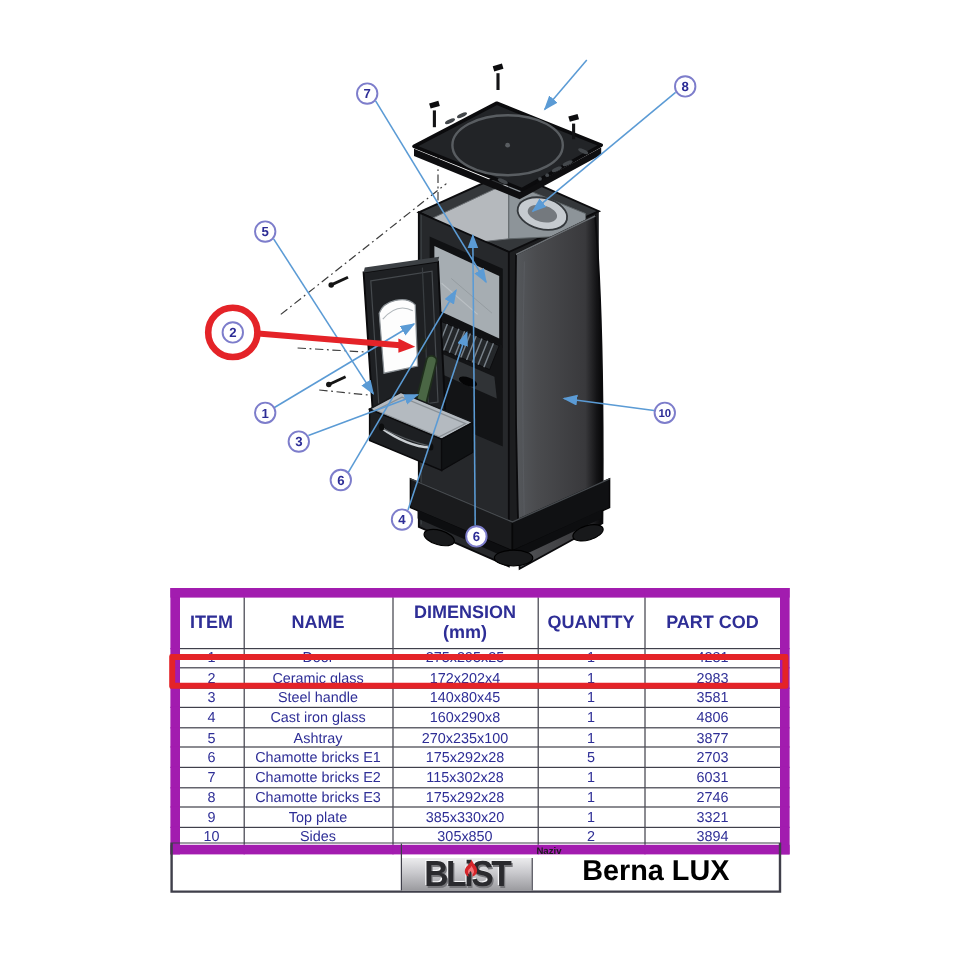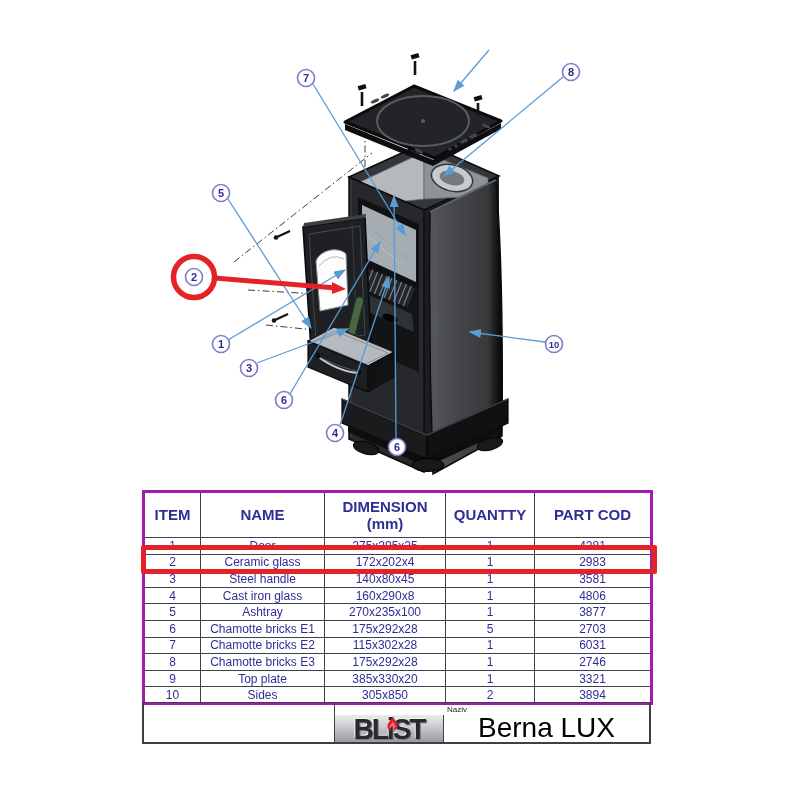--- a/index.html
+++ b/index.html
@@ -10,40 +10,40 @@
   #table-wrap{position:absolute;left:142px;top:490px;width:509px;}
   table.parts{border-collapse:collapse;table-layout:fixed;width:508px;}
   table.parts col.c0{width:57px;}
   table.parts col.c1{width:124px;}
   table.parts col.c2{width:121px;}
   table.parts col.c3{width:89px;}
   table.parts col.c4{width:117px;}
   table.parts th,table.parts td{
     border:1px solid #3f3f4a;text-align:center;vertical-align:middle;
     color:#2e2e96;padding:0;overflow:hidden;white-space:nowrap;}
-  table.parts{border:3px solid #a21caf;}
+  table.parts{border:8px solid #a21caf;}
   table.parts thead tr{height:46px;}
   table.parts th{font-size:15px;font-weight:bold;line-height:1.15;}
   table.parts tbody tr{height:16.6px;}
   table.parts td{font-size:12px;}
   
   #footer-band{position:absolute;left:142px;top:702px;width:509px;height:42px;
     border:2px solid #3f3f4a;border-top:1px solid #3f3f4a;box-sizing:border-box;
     display:flex;}
   #footer-empty{width:190px;border-right:1px solid #3f3f4a;}
   #logo-cell{width:108px;border-right:1px solid #3f3f4a;position:relative;
     background:linear-gradient(180deg,#ececee 0%,#c9c9cd 45%,#9b9b9f 100%);
     display:flex;align-items:center;justify-content:center;margin-top:12px;}
   #brand-text{font-weight:bold;font-size:28px;letter-spacing:-2px;color:#2a2a2e;
     text-shadow:1px 1px 0 #77777b,-1px -1px 0 #f5f5f7;transform:scaleY(1.08);}
   #logo-flame{position:absolute;left:49px;top:1px;}
-  #naziv-cell{flex:1;position:relative;}
+  #naziv-cell{flex:1;position:relative;font-weight:bold;}
   #naziv-label{position:absolute;left:3px;top:2px;font-size:8px;color:#1c1c1c;}
   #product-name{position:absolute;left:0;right:0;top:9px;text-align:center;
-    font-size:28px;color:#000;}
+    font-size:24px;color:#000;}
   
   #row-highlight{position:absolute;left:141px;top:545px;width:516px;height:29px;
     border:5px solid #e42328;box-sizing:border-box;pointer-events:none;border-radius:2px;}
 </style>
 </head>
 <body>
 
 <div id="stage">
 
   <svg id="diagram" width="800" height="800" viewBox="0 0 800 800">

